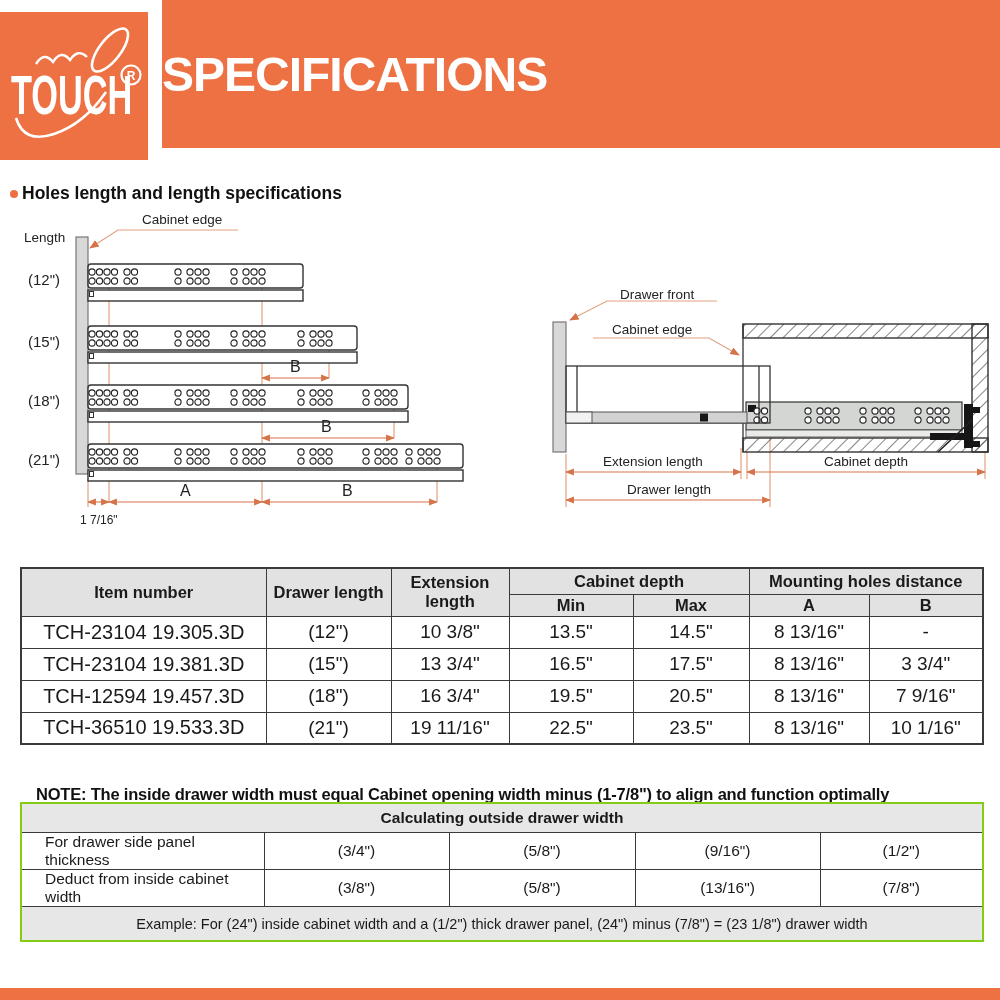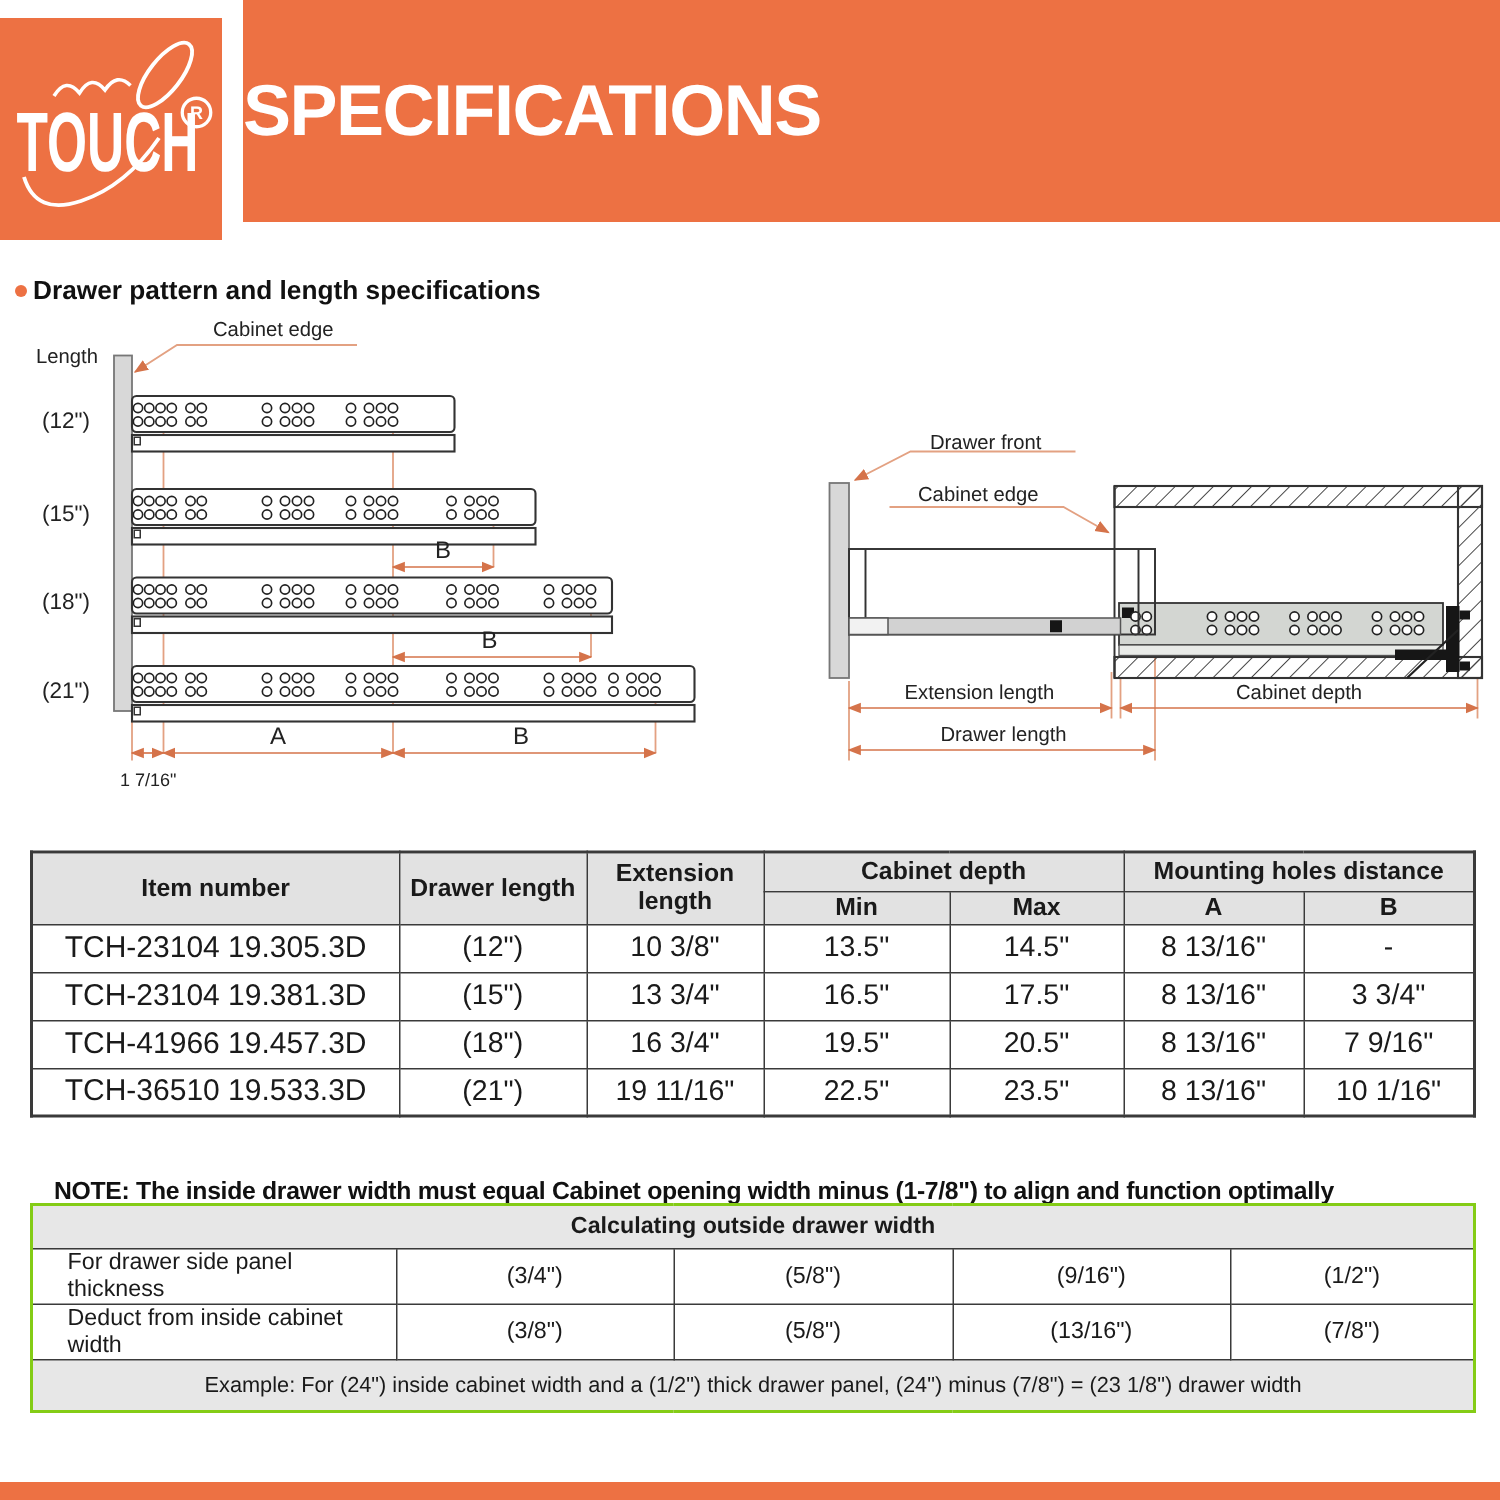--- a/index.html
+++ b/index.html
@@ -66,21 +66,21 @@
       <circle cx="131" cy="63" r="9.5" fill="none" stroke="#fff" stroke-width="2.2"></circle>
       <text x="131" y="67.5" fill="#fff" font-size="12" font-weight="bold" text-anchor="middle" font-family="Liberation Sans, sans-serif">R</text>
     </svg>
   </div>
   <div class="title-box">
     <h1>SPECIFICATIONS</h1>
   </div>
 
   <div class="sec-head">
     <span class="bullet"></span>
-    <h2>Drawer pattern and length specifications</h2>
+    <h2>Holes length and length specifications</h2>
   </div>
 
   <svg id="diagLeft" class="diag" width="520" height="330" viewBox="0 210 520 330">
     <defs>
       <marker id="arw" viewBox="0 0 10 10" refX="9" refY="5" markerWidth="8" markerHeight="8" orient="auto-start-reverse">
         <path d="M0,1 L10,5 L0,9 z" fill="#D5734A"></path>
       </marker>
       <pattern id="hatch" width="9" height="9" patternUnits="userSpaceOnUse" patternTransform="rotate(45)">
         <line x1="0" y1="0" x2="0" y2="9" stroke="#444" stroke-width="1.3"></line>
       </pattern>
@@ -274,21 +274,21 @@
     <tr class="drow">
       <td class="item">TCH-23104 19.381.3D</td>
       <td>(15")</td>
       <td>13 3/4"</td>
       <td>16.5"</td>
       <td>17.5"</td>
       <td>8 13/16"</td>
       <td>3 3/4"</td>
     </tr>
     <tr class="drow">
-      <td class="item">TCH-41966 19.457.3D</td>
+      <td class="item">TCH-12594 19.457.3D</td>
       <td>(18")</td>
       <td>16 3/4"</td>
       <td>19.5"</td>
       <td>20.5"</td>
       <td>8 13/16"</td>
       <td>7 9/16"</td>
     </tr>
     <tr class="drow">
       <td class="item">TCH-36510 19.533.3D</td>
       <td>(21")</td>

